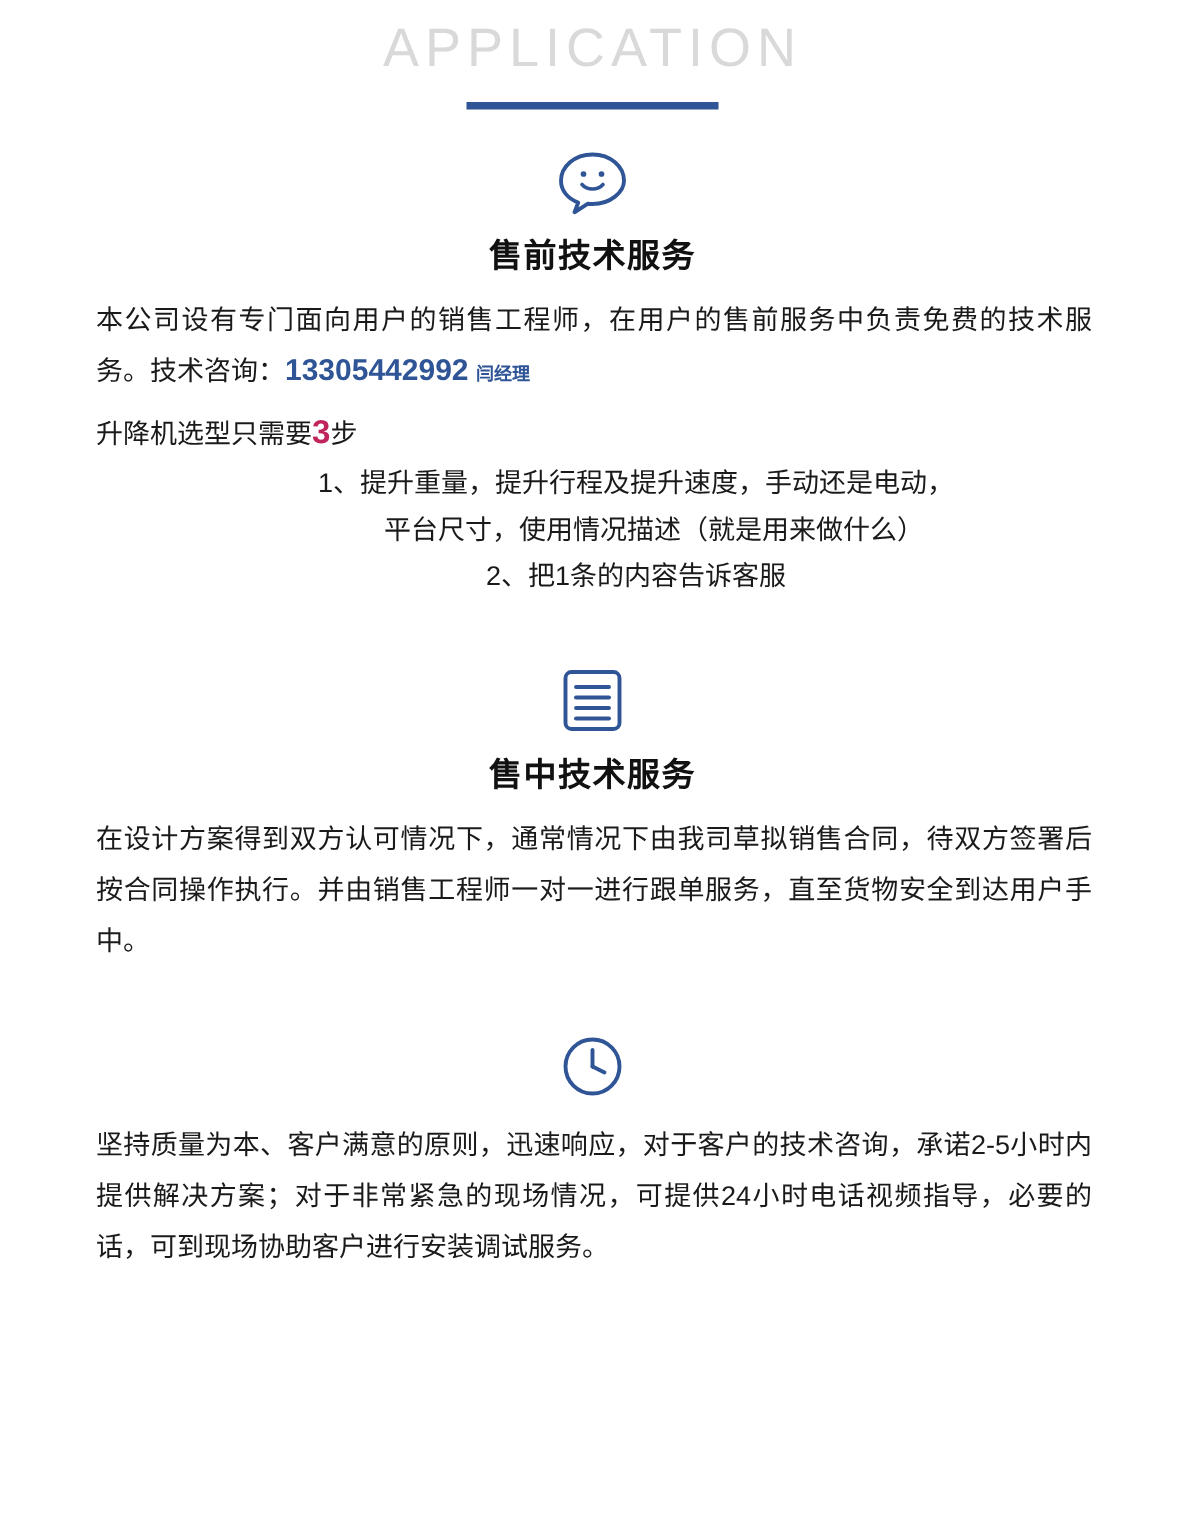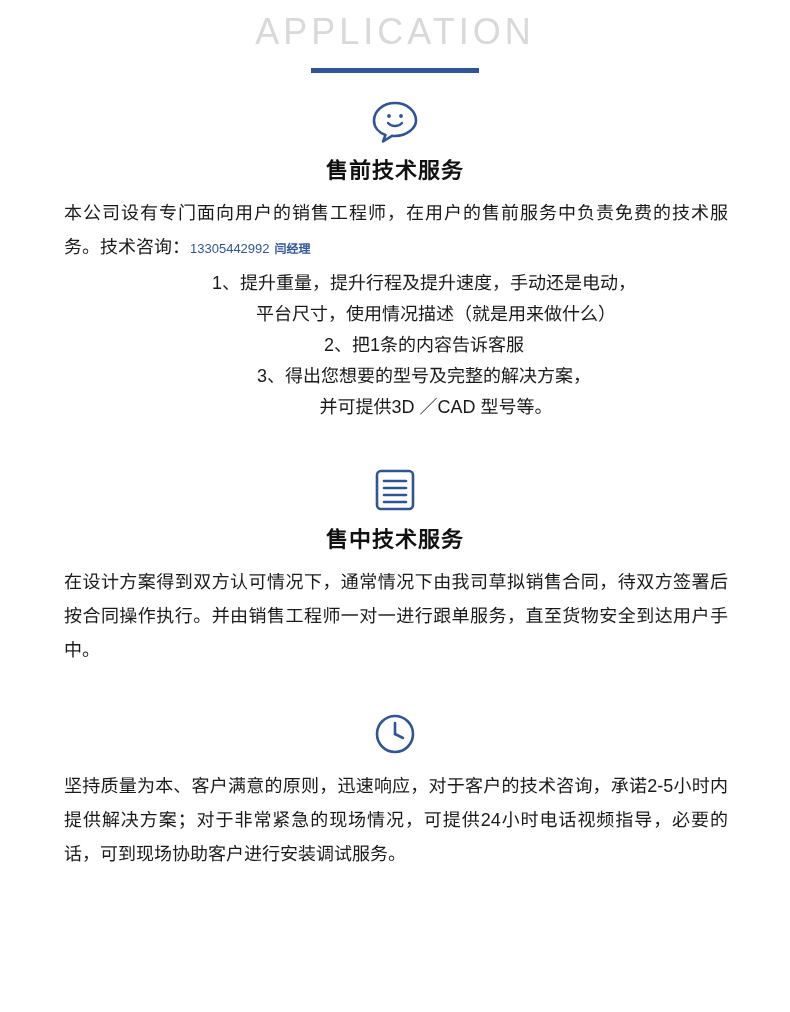--- a/index.html
+++ b/index.html
@@ -79,22 +79,22 @@
   .body-text {
     font-size: 18px;
     line-height: 34px;
     color: #1a1a1a;
     padding: 0 62px 0 64px;
     margin-top: 12px;
     text-align: justify;
   }
   .phone {
     color: #2f5597;
-    font-weight: normal;
-    font-size: 13px;
+    font-weight: bold;
+    font-size: 20px;
   }
   .contact {
     color: #2f5597;
     font-weight: bold;
     font-size: 12px;
   }
 
   .steps-intro {
     font-size: 18px;
     line-height: 32px;
@@ -147,33 +147,32 @@
       <path d="M19 23 C22.5 27 29.5 27 33 23" fill="none" stroke="#2f5597" stroke-width="2.4" stroke-linecap="round"></path>
     </svg>
   </div>
 
   <div class="section-title">售前技术服务</div>
 
   <div class="body-text">
     <span>本公司设有专门面向用户的销售工程师，在用户的售前服务中负责免费的技术服务。技术咨询：</span><span class="phone">13305442992</span><span>&nbsp;</span><span class="contact">闫经理</span>
   </div>
 
+  <div class="steps-intro">
+    <span>升降机选型只需要</span><span class="num-accent">3</span><span>步</span>
+  </div>
 
   <ul class="steps">
     <li>
       <span>1、提升重量，提升行程及提升速度，手动还是电动，</span>
       <span class="step-sub">平台尺寸，使用情况描述（就是用来做什么）</span>
     </li>
     <li>
       <span>2、把1条的内容告诉客服</span>
     </li>
-    <li>
-      <span>3、得出您想要的型号及完整的解决方案，</span>
-      <span class="step-sub">并可提供3D ／CAD 型号等。</span>
-    </li>
   </ul>
 </div>
 
 <div class="gap-lg"></div>
 
 <div class="section">
 
   <div class="icon-wrap">
     <svg class="icon-svg" width="46" height="46" viewBox="0 0 46 46" aria-hidden="true">
       <rect x="5" y="4" width="36" height="38" rx="4" ry="4" fill="none" stroke="#2f5597" stroke-width="2.6"></rect>

